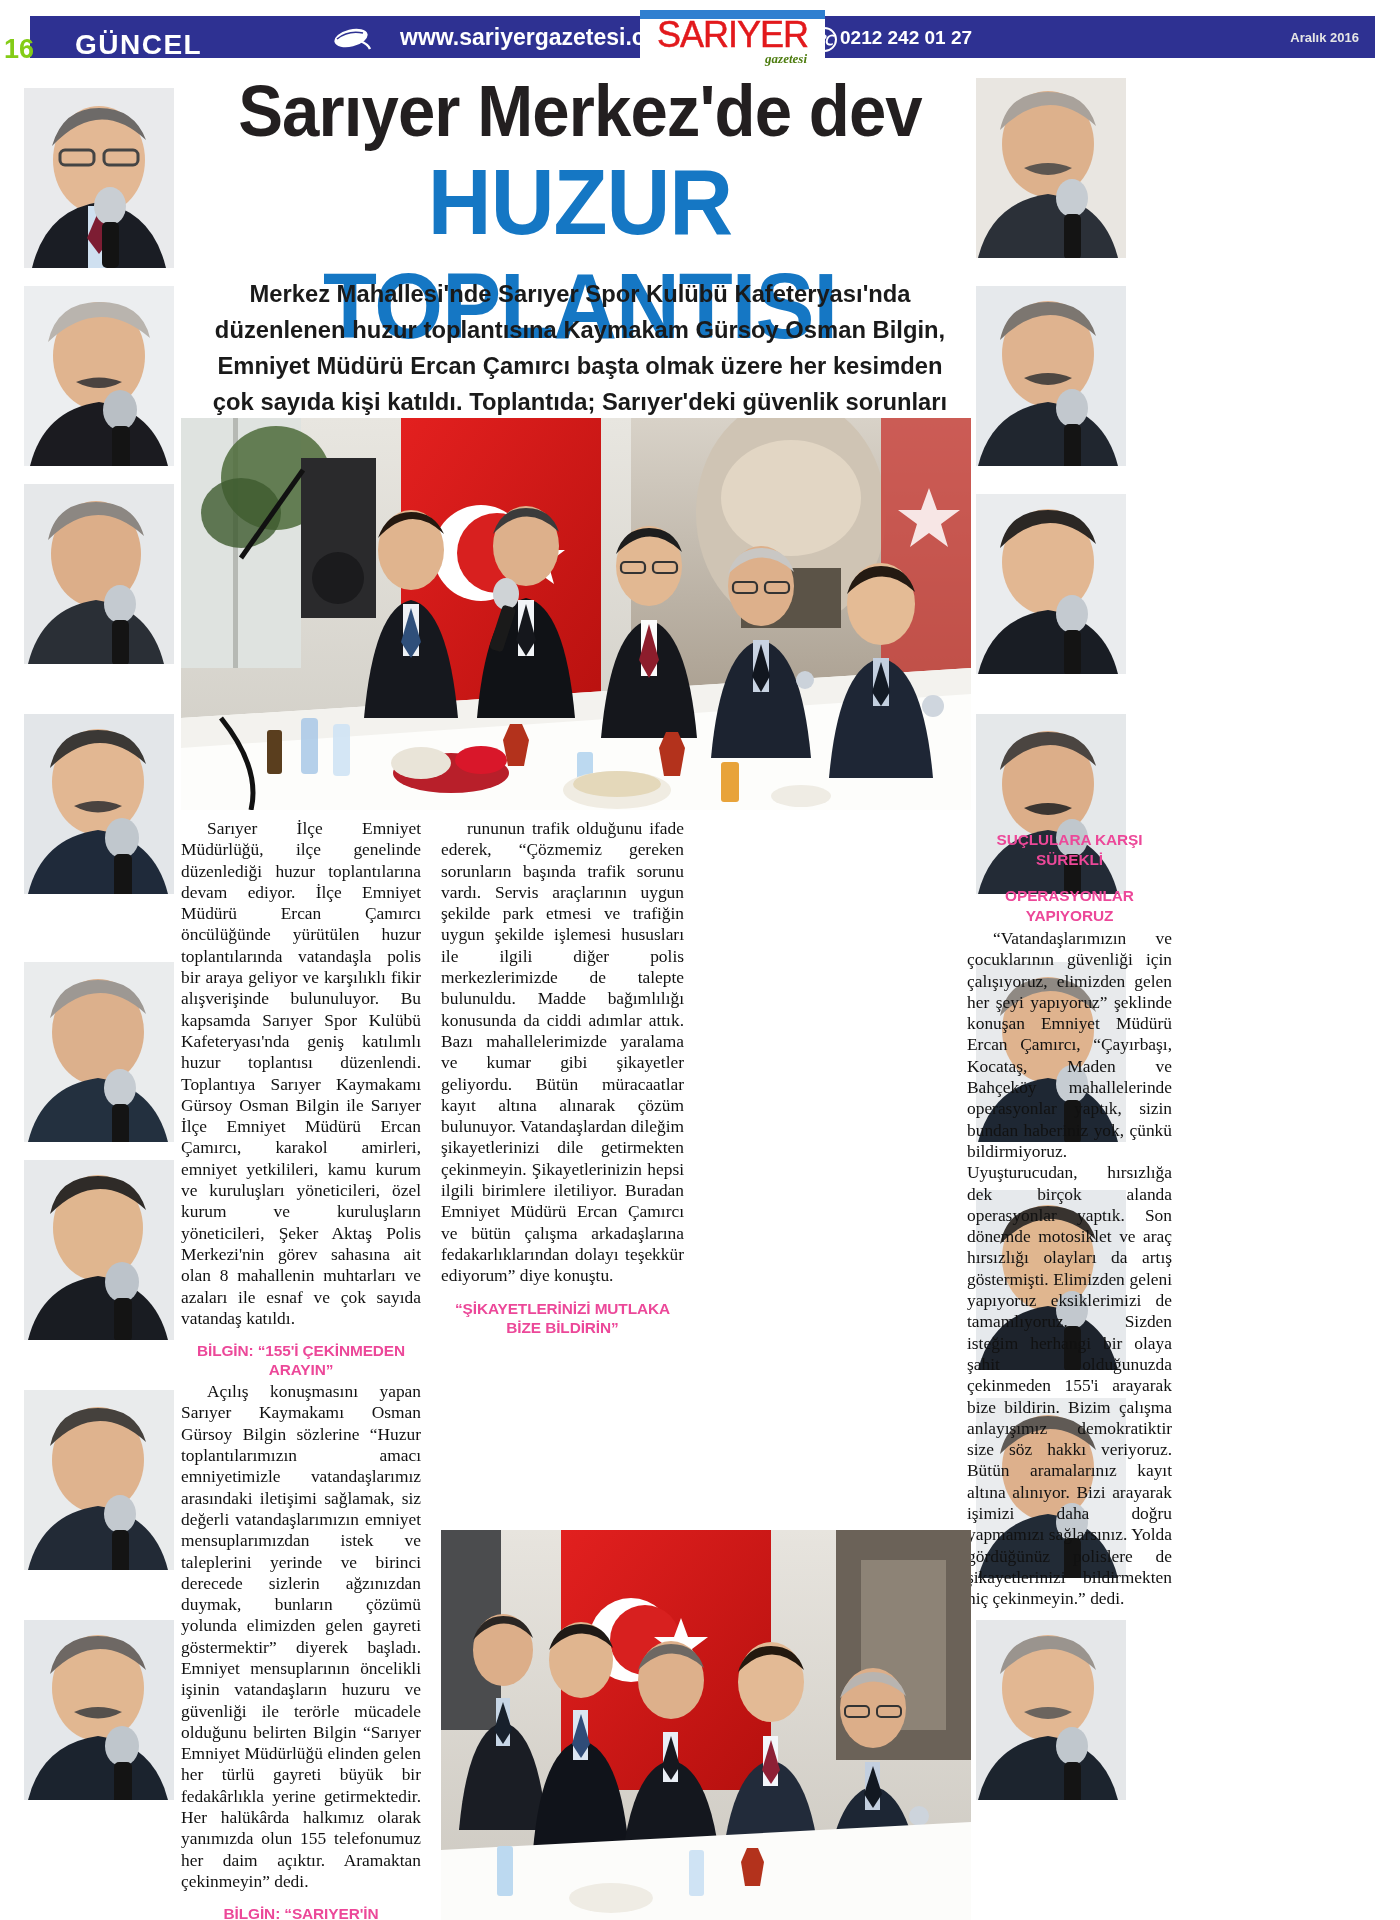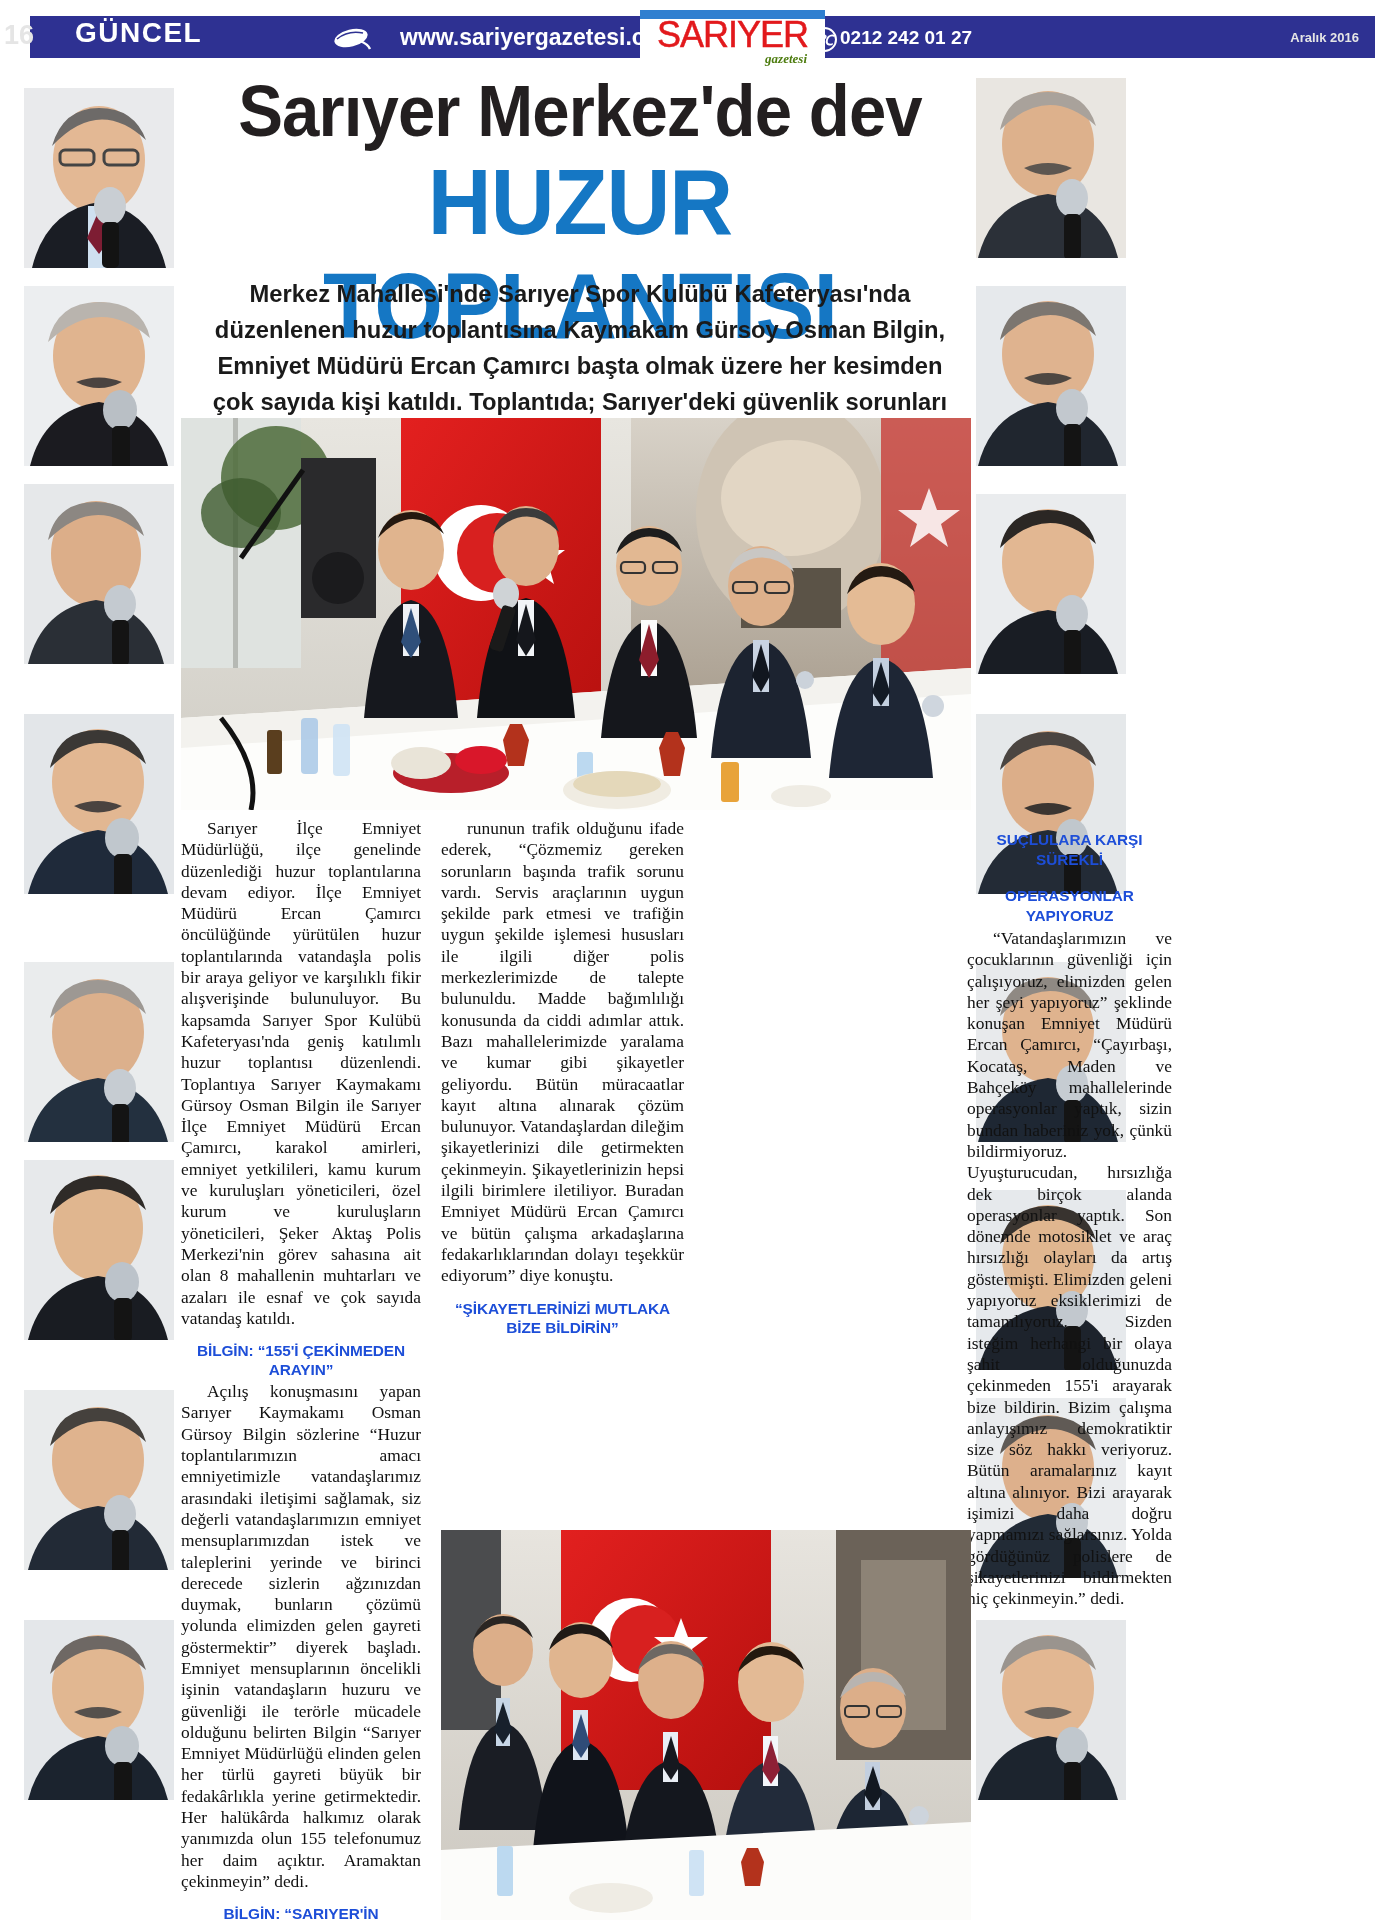--- a/index.html
+++ b/index.html
@@ -11,26 +11,26 @@
     position:relative;
   }
   .page{position:relative;width:1400px;height:1920px;background:#fff;}
 
   
   .masthead{
     position:absolute;left:30px;top:16px;width:1345px;height:42px;
     background:#2e3192;
   }
   .pagenum{
-    position:absolute;left:-28px;top:3px;width:34px;height:32px;
-    color:#e5e5e5;font-family:"Liberation Sans",sans-serif;font-weight:bold;
+    position:absolute;left:-28px;top:17px;width:34px;height:32px;
+    color:#84cc16;font-family:"Liberation Sans",sans-serif;font-weight:bold;
     font-size:27px;text-align:center;line-height:32px;
   }
   .section-label{
-    position:absolute;left:45px;top:0;
+    position:absolute;left:45px;top:12px;
     color:#ffffff;font-family:"Liberation Sans",sans-serif;font-weight:bold;
     font-size:28px;letter-spacing:1.5px;line-height:34px;
   }
   .webaddr{
     position:absolute;left:370px;top:10px;
     color:#ffffff;font-family:"Liberation Sans",sans-serif;font-weight:bold;
     font-size:23px;line-height:23px;white-space:nowrap;text-align:right;
   }
   .mouse-icon{
     position:absolute;left:300px;top:12px;width:46px;height:22px;
@@ -116,21 +116,21 @@
   .col{
     position:absolute;
     font-family:"Liberation Serif",serif;
     font-size:17.4px;line-height:21.3px;color:#111;
     text-align:justify;
     text-justify:inter-word;
     -webkit-hyphens:none;hyphens:none;
   }
   .col p{margin:0 0 0 0;text-indent:26px;}
   .subhead{
-    color:#1d4ed8;
+    color:#ec4899;
     font-family:"Liberation Sans",sans-serif;font-weight:bold;
     font-size:15.4px;line-height:19px;text-align:center;
     text-indent:0;margin:12px 0 2px 0;
     letter-spacing:-0.1px;
   }
   .subhead.twoline{line-height:20px;}
 
   #col1{left:181px;top:818px;width:240px;}
   #col2{left:441px;top:818px;width:243px;}
   #col3{left:707px;top:818px;width:240px;}

